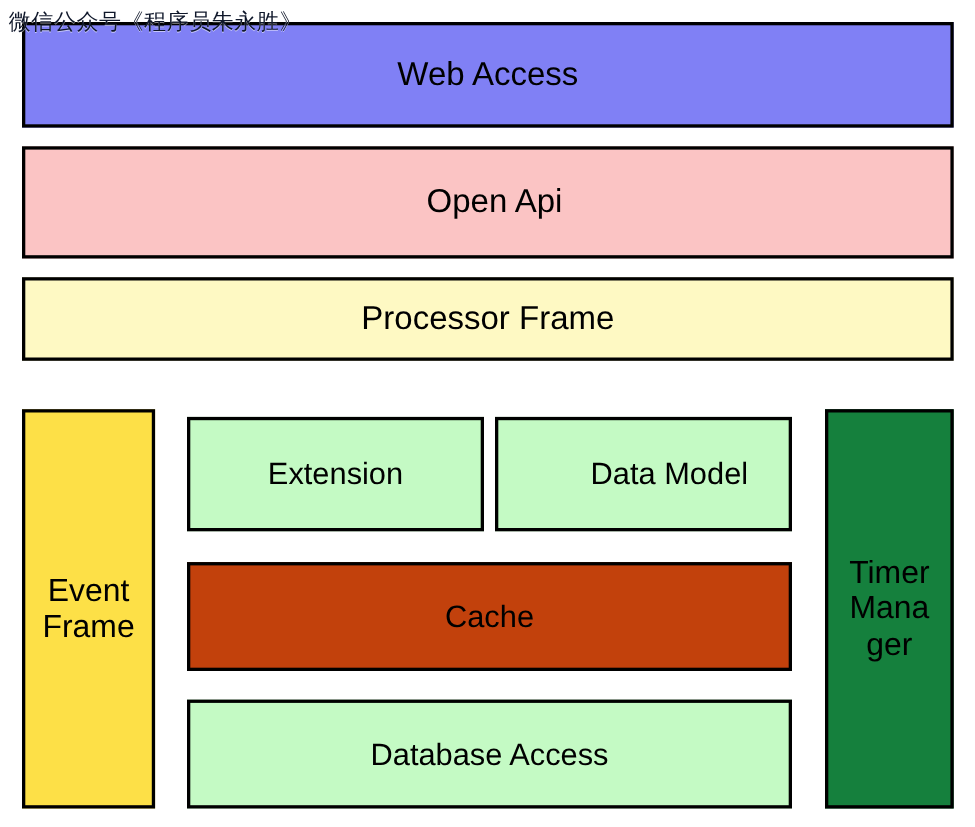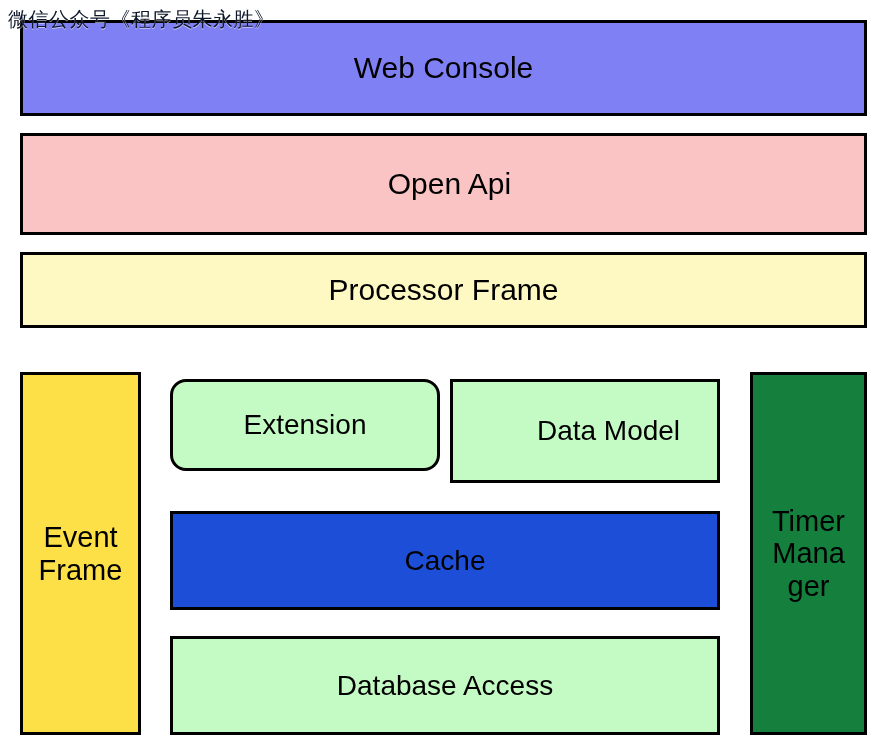--- a/index.html
+++ b/index.html
@@ -69,36 +69,35 @@
   .col-timer-manager {
     left: 750px; top: 372px;
     width: 117px; height: 363px;
     background: #15803d;
     font-size: 29px;
   }
 
   
   .mod-extension {
     left: 170px; top: 379px;
-    width: 270px; height: 92px;
+    width: 270px; height: 104px;
     background: #c4fac4;
     font-size: 28px;
-    border-radius: 16px;
   }
   .mod-data-model {
     left: 450px; top: 379px;
     width: 270px; height: 104px;
     background: #c4fac4;
     font-size: 28px;
     padding-left: 47px;
   }
   .mod-cache {
     left: 170px; top: 511px;
     width: 550px; height: 99px;
-    background: #1d4ed8;
+    background: #c2410c;
     font-size: 28px;
   }
   .mod-database-access {
     left: 170px; top: 636px;
     width: 550px; height: 99px;
     background: #c4fac4;
     font-size: 28px;
   }
 
   .box-label {
@@ -122,21 +121,21 @@
   }
 </style>
 </head>
 <body>
 
 <div id="canvas">
 
   <div id="watermark">微信公众号《程序员朱永胜》</div>
 
   <div class="box bar-web-console">
-    <span class="box-label">Web Console</span>
+    <span class="box-label">Web Access</span>
   </div>
 
   <div class="box bar-open-api">
     <span class="box-label">Open Api</span>
   </div>
 
   <div class="box bar-processor-frame">
     <span class="box-label">Processor Frame</span>
   </div>
 

